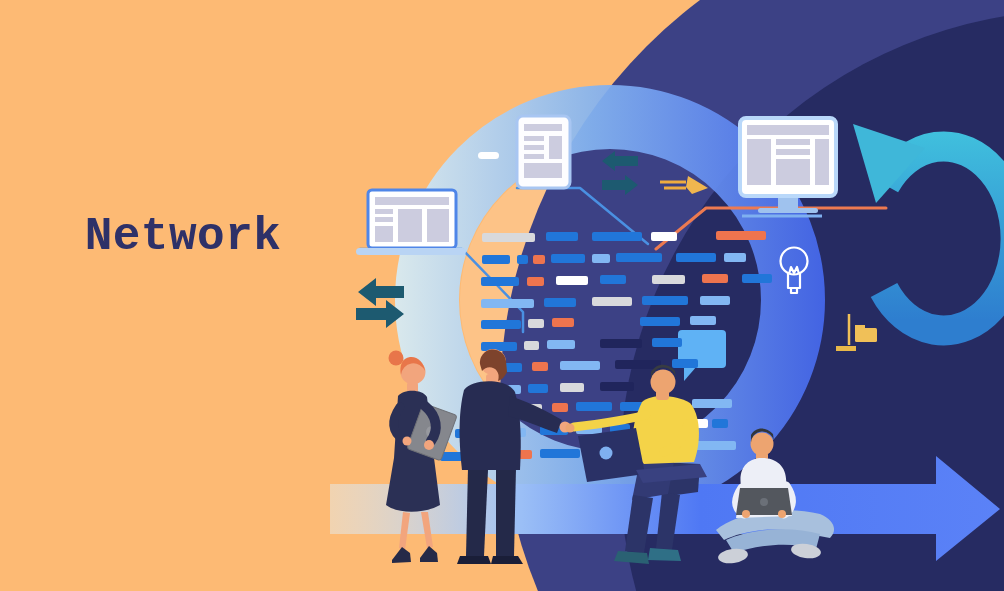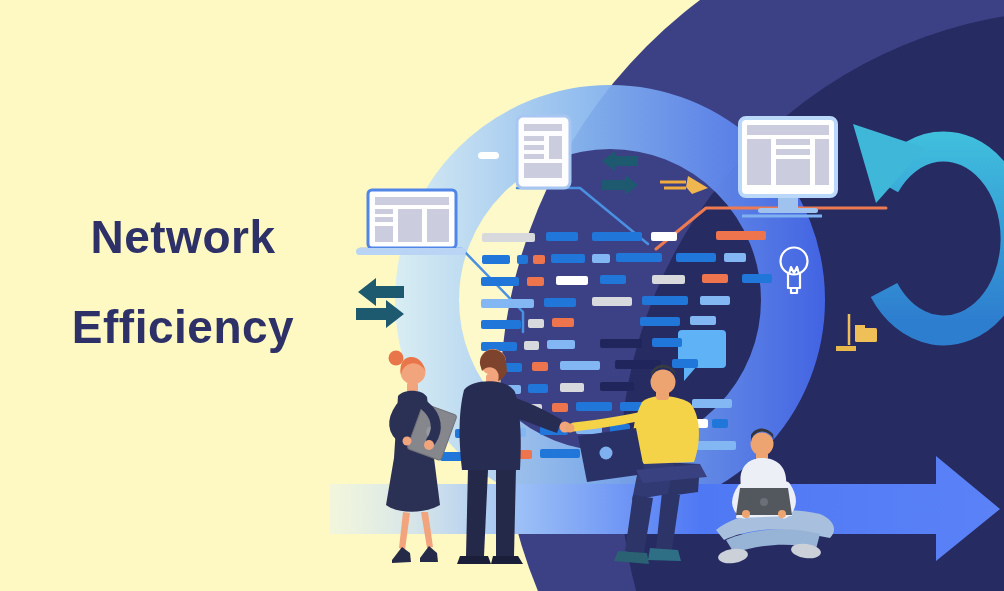--- a/index.html
+++ b/index.html
@@ -15,21 +15,21 @@
   .title-block{
     position:absolute;z-index:4;left:18px;top:192px;width:330px;
     text-align:center;color:#2e3168;font-weight:800;
     font-size:46px;line-height:90px;letter-spacing:.5px;
   }
   .title-line{white-space:nowrap;}
 </style>
 </head>
 <body>
 
-<div class="stage" style="background: #fef9c3;">
+<div class="stage" style="background: #fdba74; font-family: Liberation Mono, monospace;">
 
   <svg id="bg-svg" class="layer" viewBox="0 0 1004 591">
     <defs>
       <linearGradient id="ringGrad" gradientUnits="userSpaceOnUse" x1="390" y1="300" x2="830" y2="300">
         <stop offset="0" stop-color="#d8eef7"></stop>
         <stop offset="0.45" stop-color="#86b6f2"></stop>
         <stop offset="1" stop-color="#4467ee"></stop>
       </linearGradient>
       <linearGradient id="arrowGrad" gradientUnits="userSpaceOnUse" x1="330" y1="500" x2="1004" y2="500">
         <stop offset="0" stop-color="#e3f2fa" stop-opacity="0.45"></stop>
@@ -267,16 +267,15 @@
       <circle cx="764" cy="502" r="4" fill="#6b7078"></circle>
       <circle cx="746" cy="514" r="4" fill="#eda470"></circle>
       <circle cx="782" cy="514" r="4" fill="#eda470"></circle>
       <circle cx="762" cy="444" r="11.5" fill="#eda470"></circle>
       <path d="M751,444 A11.5,11.5 0 0 1 774,442 L773,434 C766,426 755,427 751,435 Z" fill="#33363b"></path>
     </g>
   </svg>
 
   <div class="title-block" style="color: rgb(46, 49, 104);">
     <div class="title-line">Network</div>
-    <div class="title-line">Efficiency</div>
   </div>
 
 </div>
 
 </body></html>

